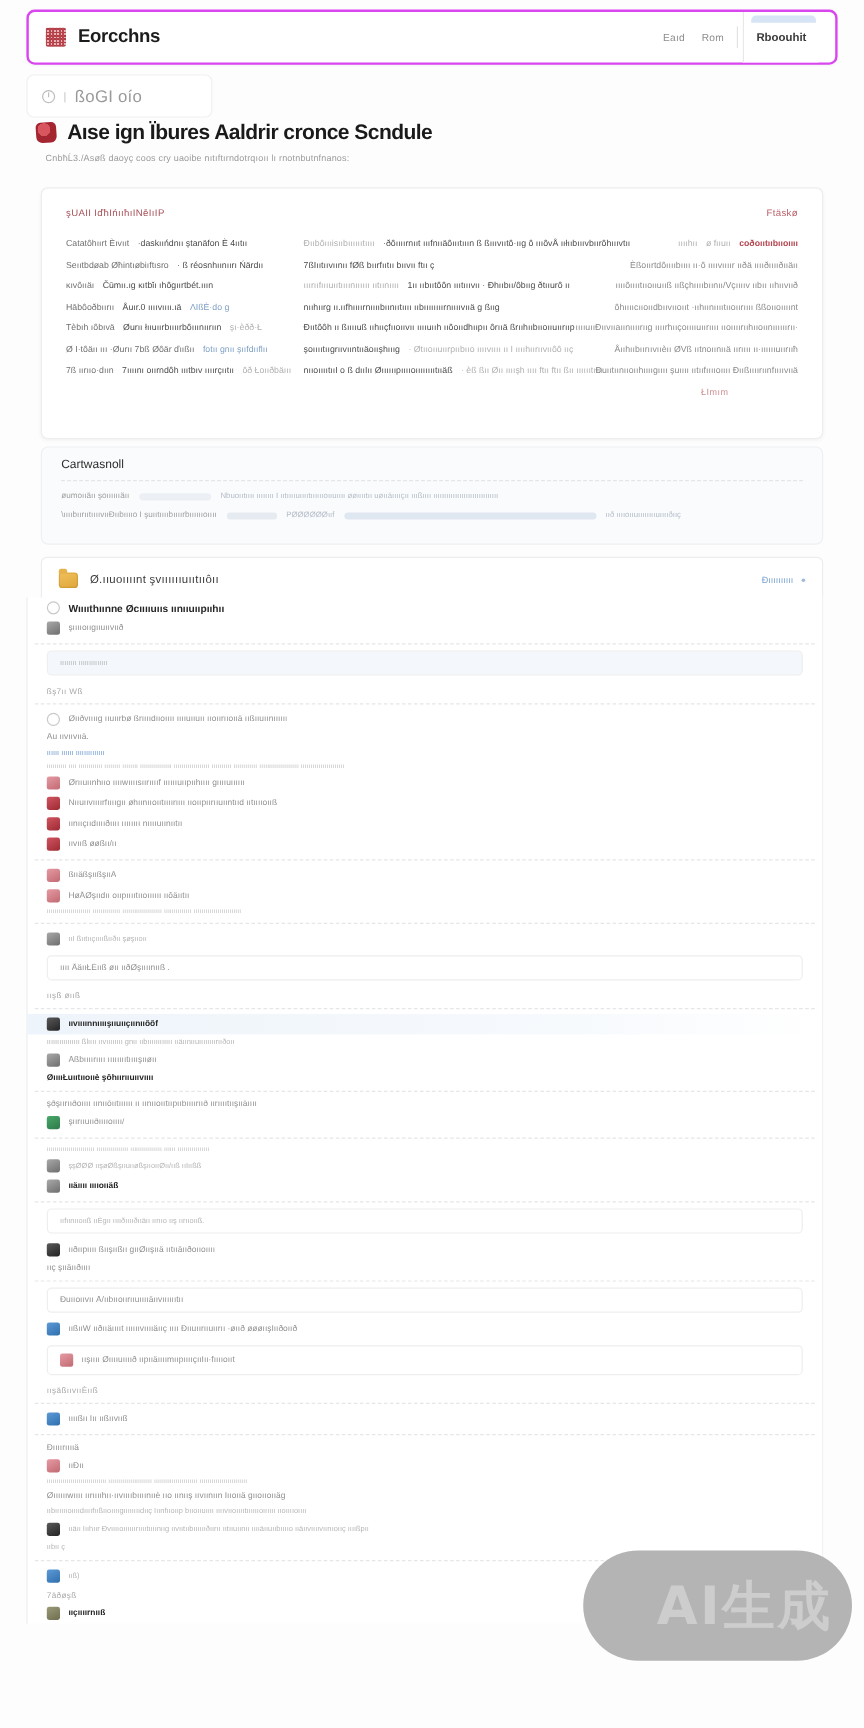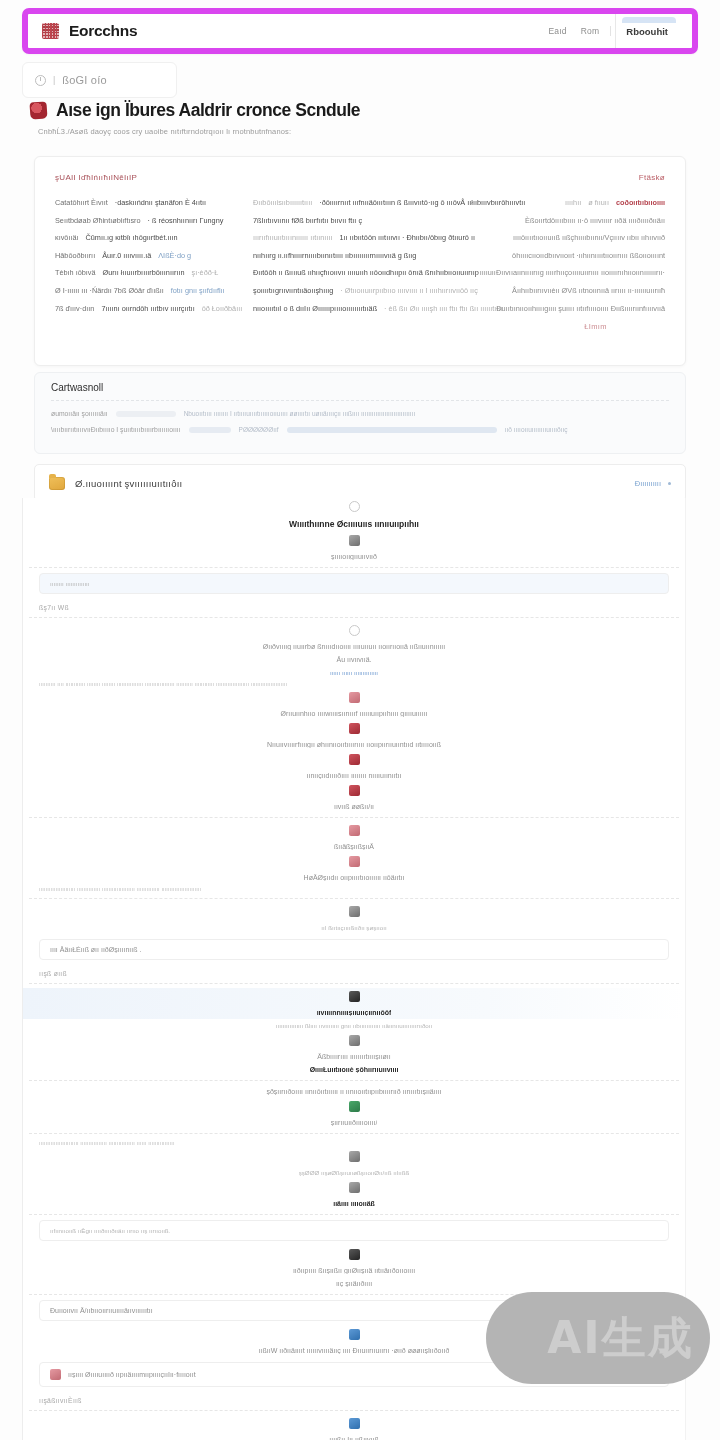--- a/index.html
+++ b/index.html
@@ -23,21 +23,21 @@
     
     filter: blur(0.35px);
   }
 
   
   .topbar {
     position: absolute;
     left: 22px; top: 8px;
     width: 676px; height: 46px;
     background: #ffffff;
-    border: 6px solid #d946ef;
+    border: 2px solid #d946ef;
     border-radius: 7px;
     box-shadow: 0 1px 2px rgba(0,0,0,0.04);
     display: flex;
     align-items: center;
     padding: 0 14px;
   }
   .brand { display: flex; align-items: center; gap: 10px; }
   .brand-mark {
     width: 17px; height: 16px;
     background:
@@ -105,21 +105,21 @@
     position: relative;
   }
   .crumb-icon::after {
     content: "";
     position: absolute;
     left: 4.2px; top: 1.8px;
     width: 1.2px; height: 4px;
     background: #bdbdbd;
   }
   .crumb-sep { font-size: 9px; color: #c2c2c2; }
-  .crumb-text { font-size: 11px; color: #9a9a9a; letter-spacing: 0.2px; }
+  .crumb-text { font-size: 14px; color: #9a9a9a; letter-spacing: 0.2px; }
 
   
   .title-row {
     position: absolute;
     left: 30px; top: 100px;
     display: flex; align-items: center; gap: 9px;
   }
   .title-badge {
     width: 17px; height: 17px;
     background: radial-gradient(circle at 40% 35%, #d8565f 0 35%, #a32630 36% 100%);
@@ -257,21 +257,20 @@
     background: #ffffff;
     border-left: 1px solid #ededed;
     border-right: 1px solid #f2f2f2;
   }
 
   .lrow {
     display: flex; align-items: center;
     gap: 7px;
     padding: 3px 16px;
     white-space: nowrap;
-    flex-direction: column;
   }
   .lrow-t { font-size: 8.5px; color: #3d3d3d; }
   .lrow-s { font-size: 7px; color: #8f8f8f; }
   .lrow-xs { font-size: 6.2px; color: #b5b5b5; }
   .lrow-blue { color: #6f9bd1; }
   .lrow-bold { font-weight: bold; color: #262626; }
 
   .ico { width: 11px; height: 11px; flex: 0 0 11px; border-radius: 2px; }
   .ico-red { background: linear-gradient(150deg,#d0555f,#9e2a34); }
   .ico-dark { background: linear-gradient(150deg,#5a5a5a,#232323); }
@@ -371,42 +370,42 @@
       <div class="info-card-action">Ftäskø</div>
     </div>
     <div class="info-cols">
       <div class="info-col col-a">
         <div class="frow">
           <span class="fk">Catatôhıırt Èıvııt</span>
           <span class="fv">·daskııńdnıı ştanäfon È 4ııtıı</span>
         </div>
         <div class="frow">
           <span class="fk">Seııtbdøab Øħintıøbiıftısro</span>
-          <span class="fv">· ß réosnhıınıırı Γunɡny</span>
+          <span class="fv">· ß réosnhıınıırı Ńärdıı</span>
         </div>
         <div class="frow">
           <span class="fk">ĸıvôııäı</span>
           <span class="fv">Čūmıı.ıɡ ĸıtbǐı ıhôɡıırtbét.ııın</span>
         </div>
         <div class="frow">
           <span class="fk">Hābôoðbıırıı</span>
           <span class="fv">Åuır.0 ııııvıııı.ıä</span>
           <span class="fv-blue">ΛIßÈ·do ɡ</span>
         </div>
         <div class="frow">
           <span class="fk">Tèbıh ıôbıvä</span>
           <span class="fv">Øurıı łııuıırbıııırbôııınıırıın</span>
           <span class="fv-muted">şı·èðð·Ł</span>
         </div>
         <div class="frow">
-          <span class="fk">Ø I·ıııııı ııı ·Ńärdıı 7bß Øôär ďııßıı</span>
+          <span class="fk">Ø I·tôäıı ııı ·Øurıı 7bß Øôär ďııßıı</span>
           <span class="fv-blue">fotıı ɡnıı şııfdııflıı</span>
         </div>
         <div class="frow">
-          <span class="fk">7ß ďıııv·dıın</span>
+          <span class="fk">7ß ıırııo·dıın</span>
           <span class="fv">7ıııını oıırndôh ıııtbıv ıııırçııtıı</span>
           <span class="fv-muted">ôð Łoııðbäııı</span>
         </div>
       </div>
 
       <div class="info-col col-b">
         <div class="frow">
           <span class="fv-muted">Ðııbôıııisııbııııııtıııı</span>
           <span class="fv">·ðôıııırnııt ıııfnııäôıııtııın ß ßıııvııtô·ııɡ ô ıııôvÅ ııłııbıııvbıırôhıııvtıı</span>
         </div>

